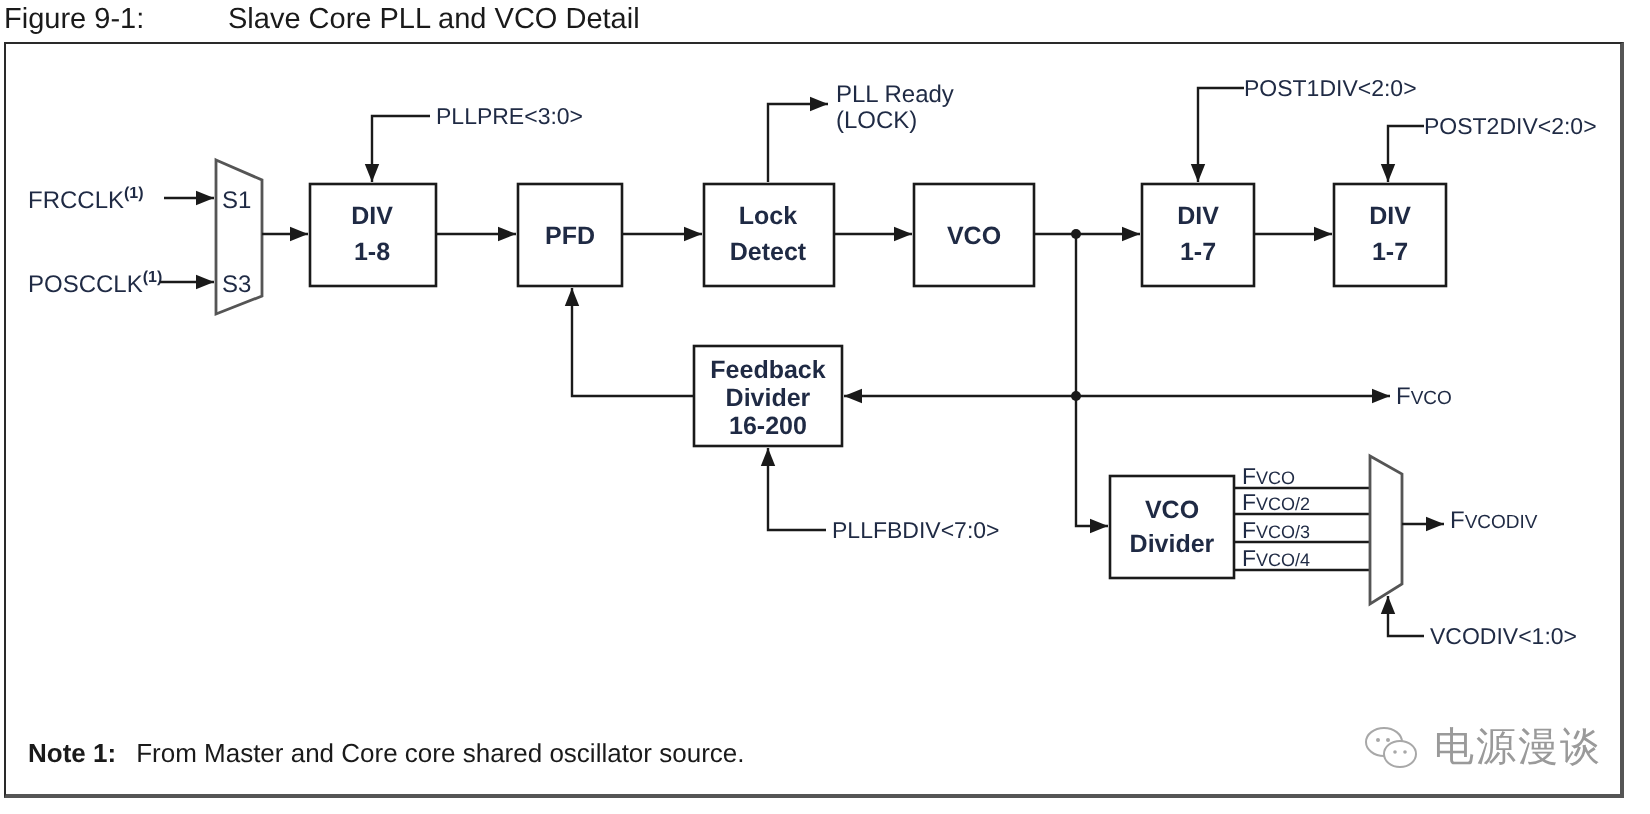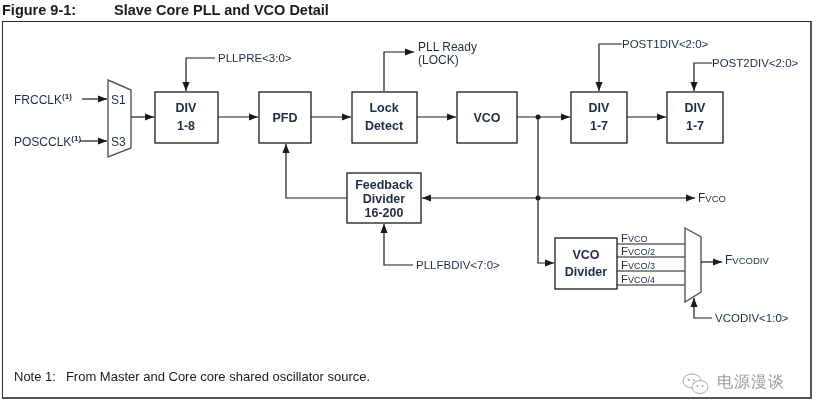--- a/index.html
+++ b/index.html
@@ -1,30 +1,30 @@
 <!DOCTYPE html>
 <html><head>
   <meta charset="utf-8">
   <style>
     html, body { margin: 0; padding: 0; background: #ffffff; }
     body { width: 825px; height: 407px; position: relative; overflow: hidden; font-family: "Liberation Sans", sans-serif; color: #1a1a1a; }
-    .fig-title { position: absolute; top: 2px; left: 2px; font-weight: bold; font-size: 14.5px; white-space: pre; }
+    .fig-title { position: absolute; top: 2px; left: 2px; font-weight: normal; font-size: 14.5px; white-space: pre; }
     .fig-title .num { display: inline-block; width: 112px; }
     .frame { position: absolute; left: 2px; top: 21px; width: 810px; height: 378px; border: 1px solid #2a2a2a; border-right: 2px solid #555; border-bottom: 2px solid #555; box-sizing: border-box; }
     svg#diagram { position: absolute; left: 0; top: 0; }
     .box { fill: #ffffff; stroke: #1a1a1a; stroke-width: 1.3; }
     .wire { stroke: #1a1a1a; stroke-width: 1.2; fill: none; }
     .mux { fill: #ffffff; stroke: #555; stroke-width: 1.4; }
     .blk { font-weight: bold; font-size: 12.5px; fill: #1f2a44; text-anchor: middle; }
     .sig { font-size: 11.5px; fill: #1f2a44; }
     .sig-s { font-size: 12px; fill: #1f2a44; }
     .sup { font-size: 8px; font-weight: bold; }
     .note { position: absolute; left: 14px; top: 369px; font-size: 13px; color: #1a1a1a; white-space: pre; }
-    .note b { font-weight: normal; margin-right: 10px; }
-    .watermark { position: absolute; left: 681px; top: 360px; display: flex; align-items: flex-start; color: #9a9a9a; font-size: 16px; letter-spacing: 1px; margin-top: 12px; }
+    .note b { font-weight: bold; margin-right: 10px; }
+    .watermark { position: absolute; left: 681px; top: 360px; display: flex; align-items: center; color: #9a9a9a; font-size: 20px; letter-spacing: 1px; }
     .wm-icon { width: 30px; height: 24px; margin-right: 6px; }
   </style>
 </head>
 <body>
 
 <div class="fig-title"><span class="num">Figure 9-1:</span><span>Slave Core PLL and VCO Detail</span></div>
 
 <div class="frame"></div>
 
 <svg id="diagram" width="825" height="407">

